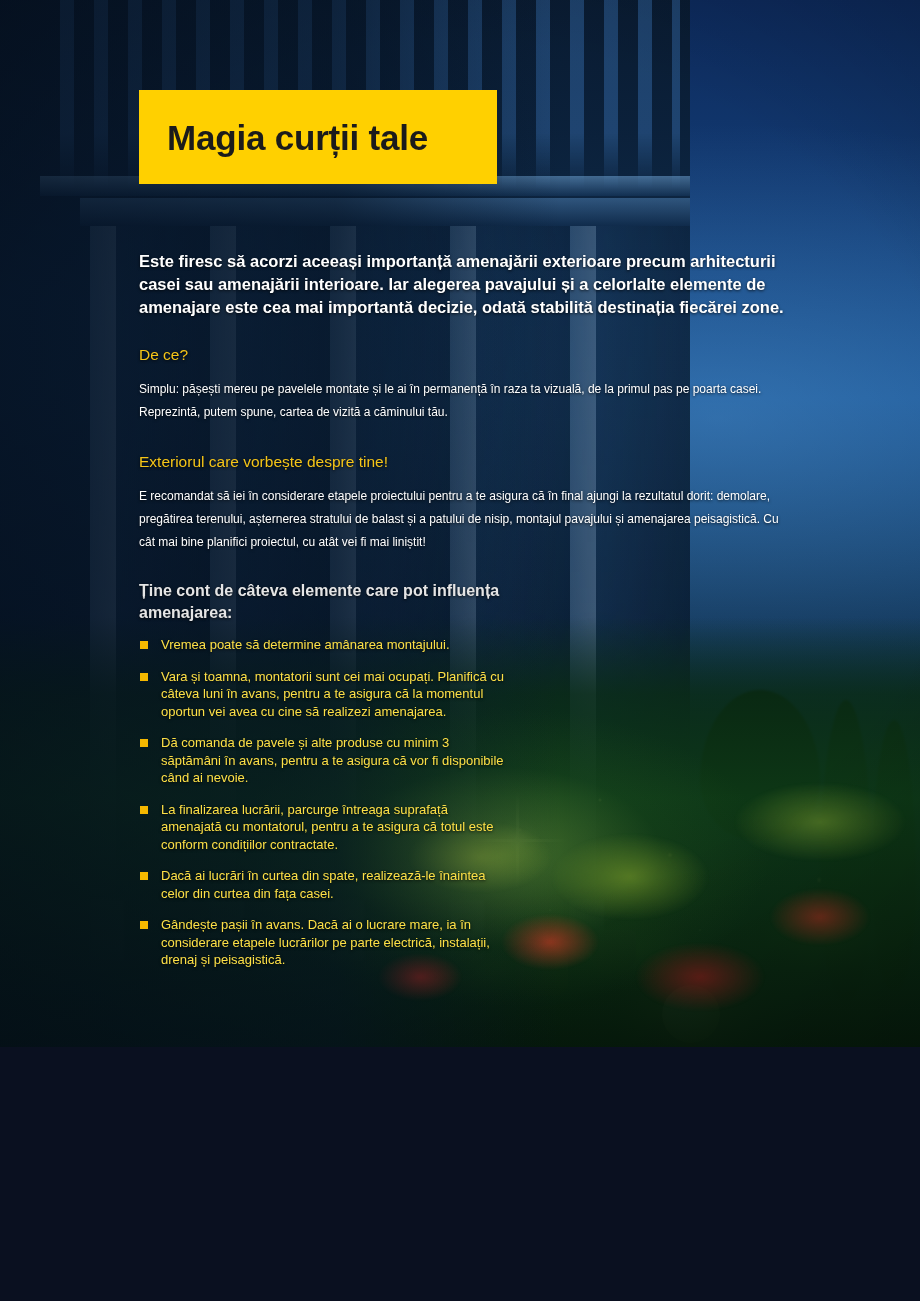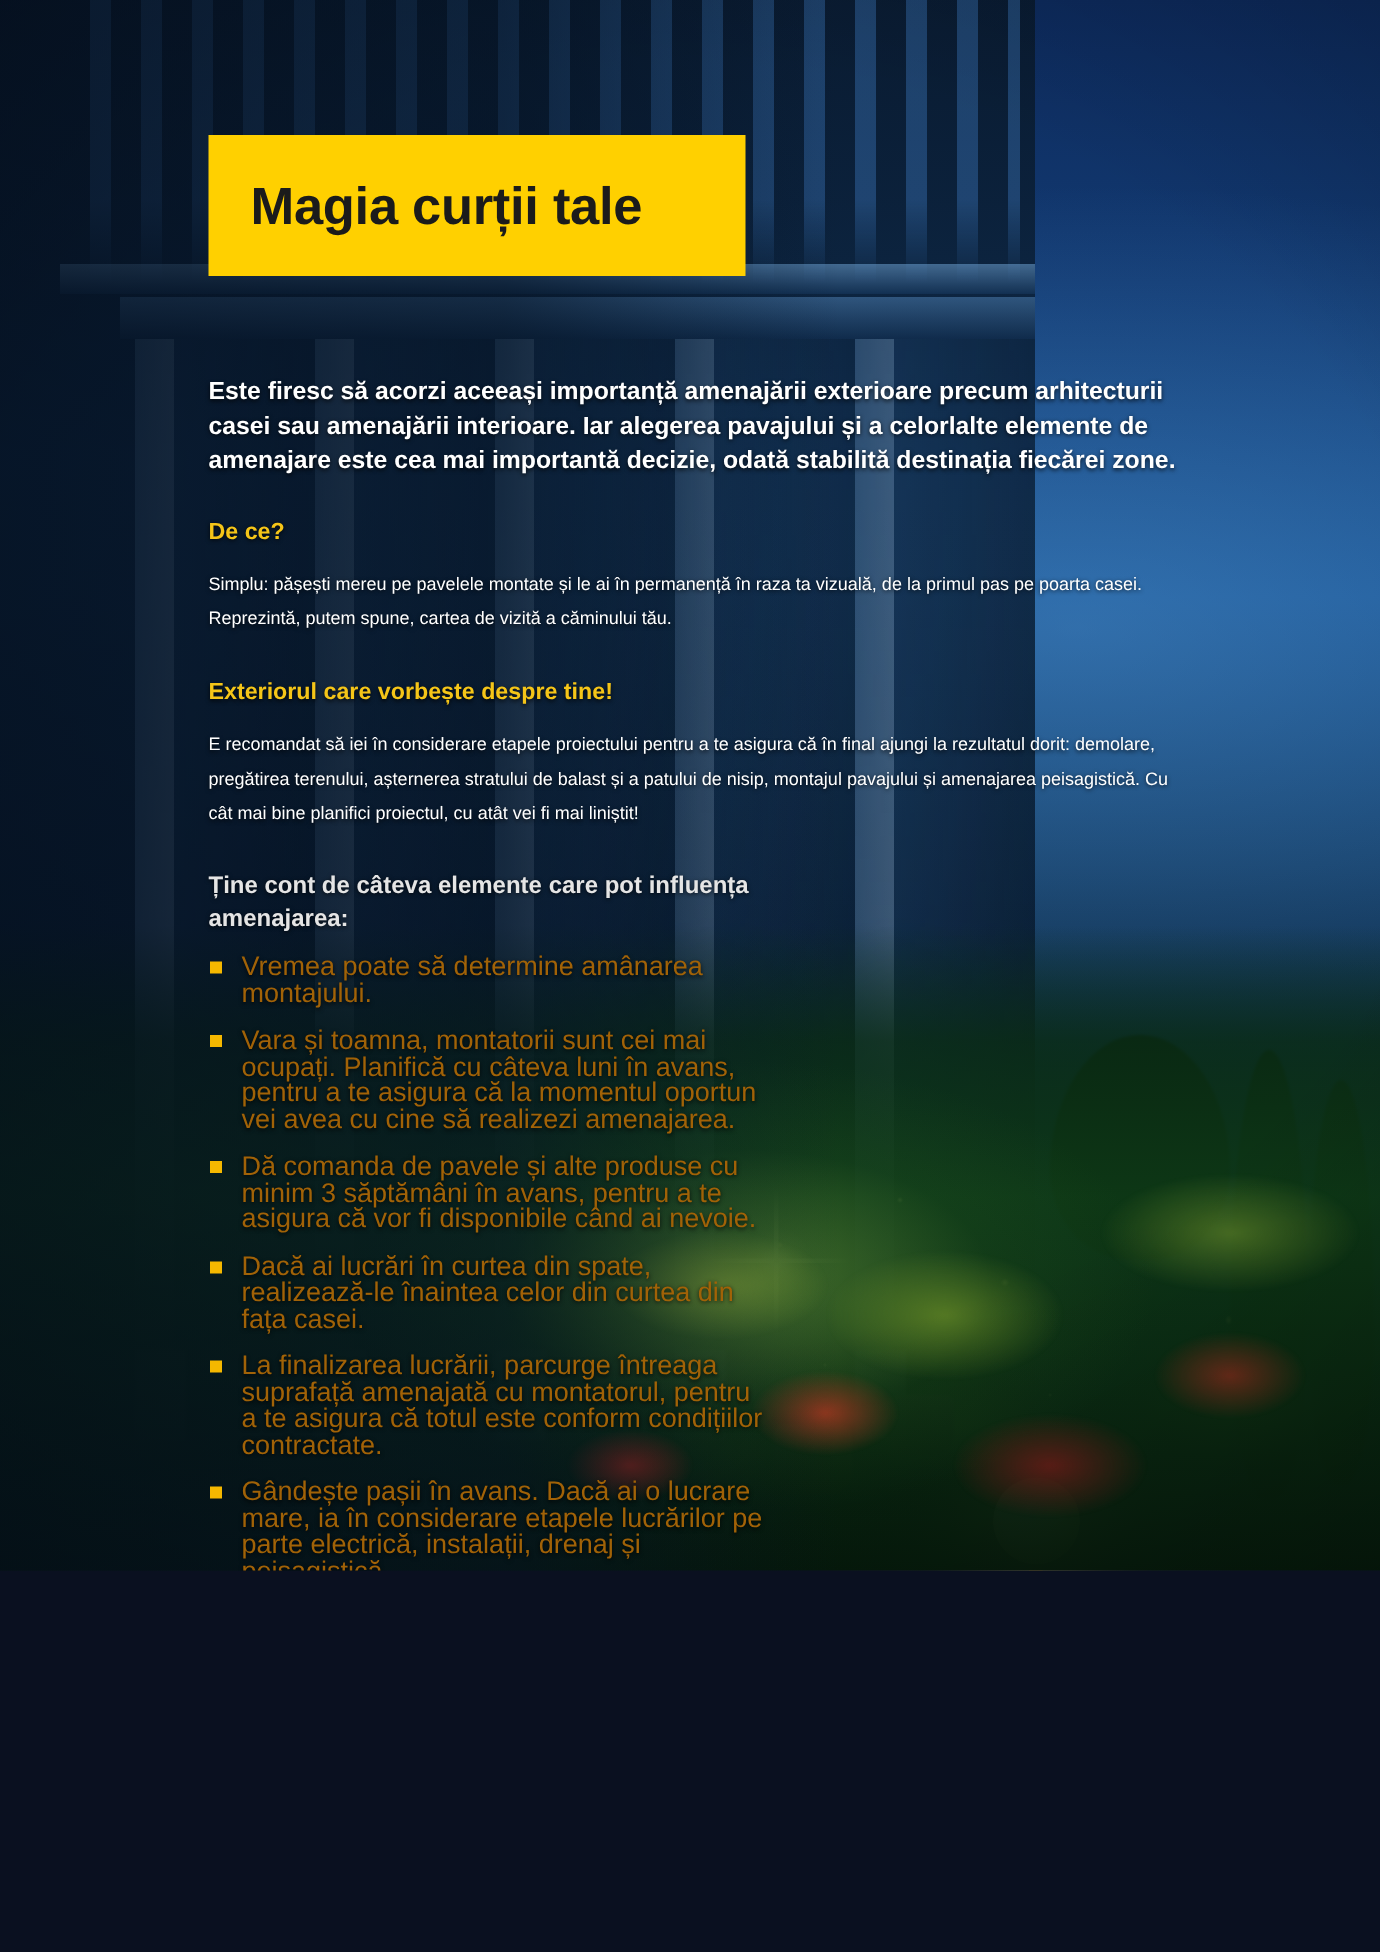--- a/index.html
+++ b/index.html
@@ -229,21 +229,21 @@
     font-size: 16.5px;
     line-height: 23px;
     font-weight: bold;
     color: #ffffff;
     text-shadow: 0 1px 3px rgba(0,0,0,0.75);
   }
   h2.sub {
     margin: 0 0 13px 0;
     font-size: 15.5px;
     line-height: 20px;
-    font-weight: bold;
+    font-weight: normal;
     color: #f5c518;
     text-shadow: 0 1px 3px rgba(0,0,0,0.8);
   }
   p.para {
     margin: 0 0 28px 0;
     font-size: 12px;
     line-height: 23px;
     font-weight: normal;
     color: #ffffff;
     text-shadow: 0 1px 3px rgba(0,0,0,0.75);
@@ -262,23 +262,23 @@
   ul.bullets {
     margin: 0;
     padding: 0;
     list-style: none;
     width: 370px;
   }
   ul.bullets li {
     position: relative;
     margin: 0 0 14px 0;
     padding-left: 22px;
-    font-size: 18px;
+    font-size: 13px;
     line-height: 17.5px;
-    color: #a16207;
+    color: #fde047;
     text-shadow: 0 1px 3px rgba(0,0,0,0.8);
   }
   ul.bullets li .dot {
     position: absolute;
     left: 1px;
     top: 5px;
     width: 8px;
     height: 8px;
     background: #f5b800;
   }
@@ -356,25 +356,25 @@
         <li>
           <span class="dot"></span>
           <span>Vara și toamna, montatorii sunt cei mai ocupați. Planifică cu câteva luni în avans, pentru a te asigura că la momentul oportun vei avea cu cine să realizezi amenajarea.</span>
         </li>
         <li>
           <span class="dot"></span>
           <span>Dă comanda de pavele și alte produse cu minim 3 săptămâni în avans, pentru a te asigura că vor fi disponibile când ai nevoie.</span>
         </li>
         <li>
           <span class="dot"></span>
+          <span>La finalizarea lucrării, parcurge întreaga suprafață amenajată cu montatorul, pentru a te asigura că totul este conform condițiilor contractate.</span>
+        </li>
+        <li>
+          <span class="dot"></span>
           <span>Dacă ai lucrări în curtea din spate, realizează-le înaintea celor din curtea din fața casei.</span>
-        </li>
-        <li>
-          <span class="dot"></span>
-          <span>La finalizarea lucrării, parcurge întreaga suprafață amenajată cu montatorul, pentru a te asigura că totul este conform condițiilor contractate.</span>
         </li>
         <li>
           <span class="dot"></span>
           <span>Gândește pașii în avans. Dacă ai o lucrare mare, ia în considerare etapele lucrărilor pe parte electrică, instalații, drenaj și peisagistică.</span>
         </li>
       </ul>
     </div>
 
     <div class="page-number">8</div>
   </div>

